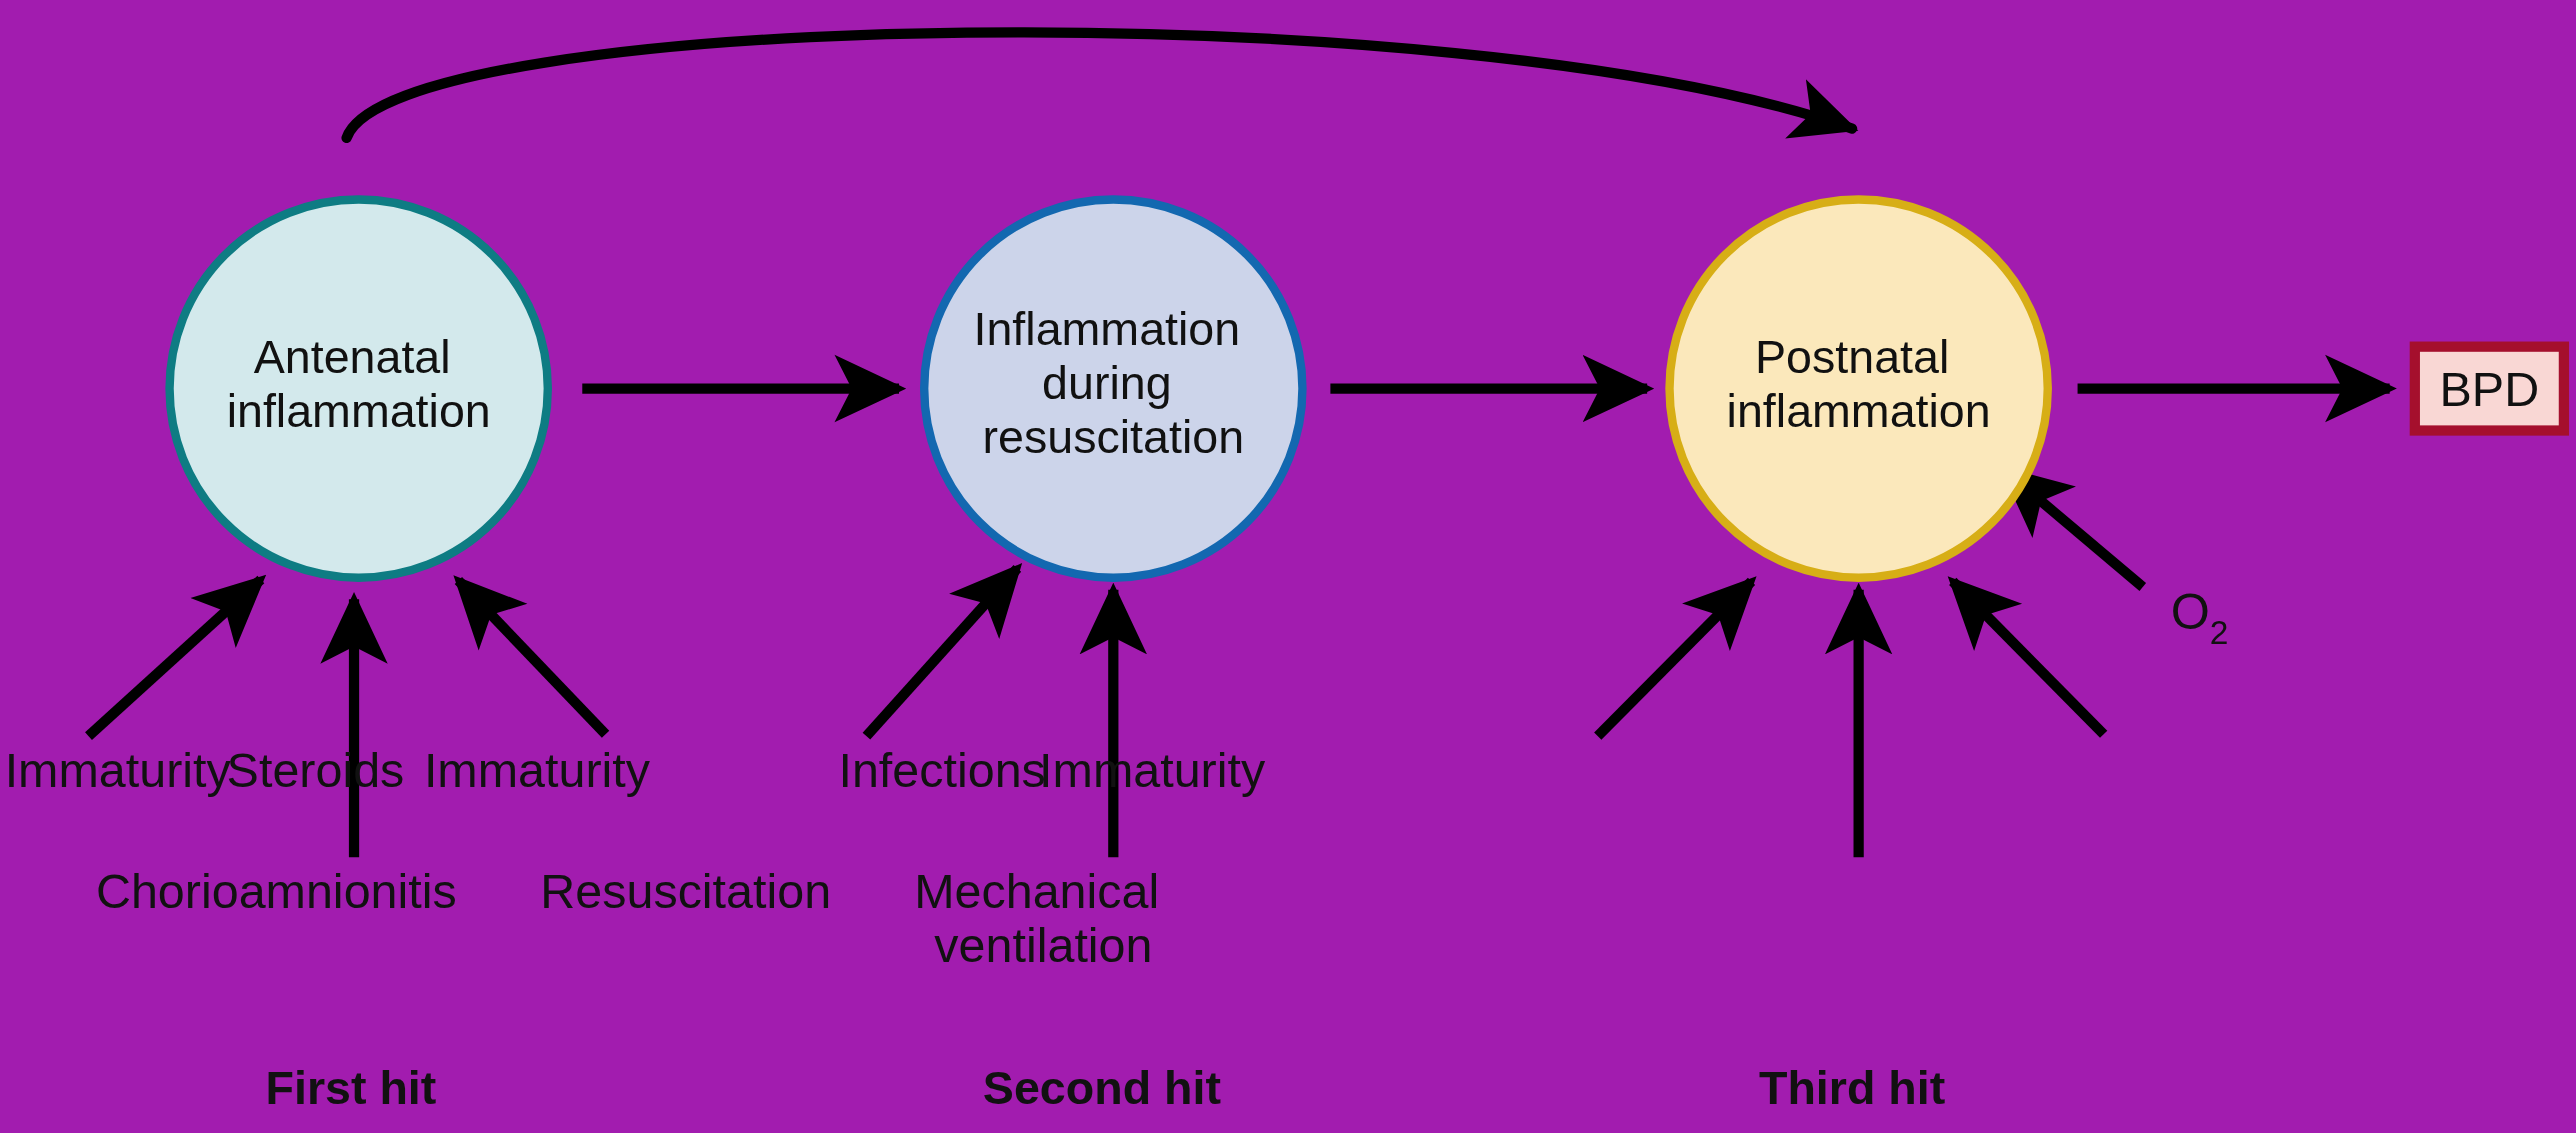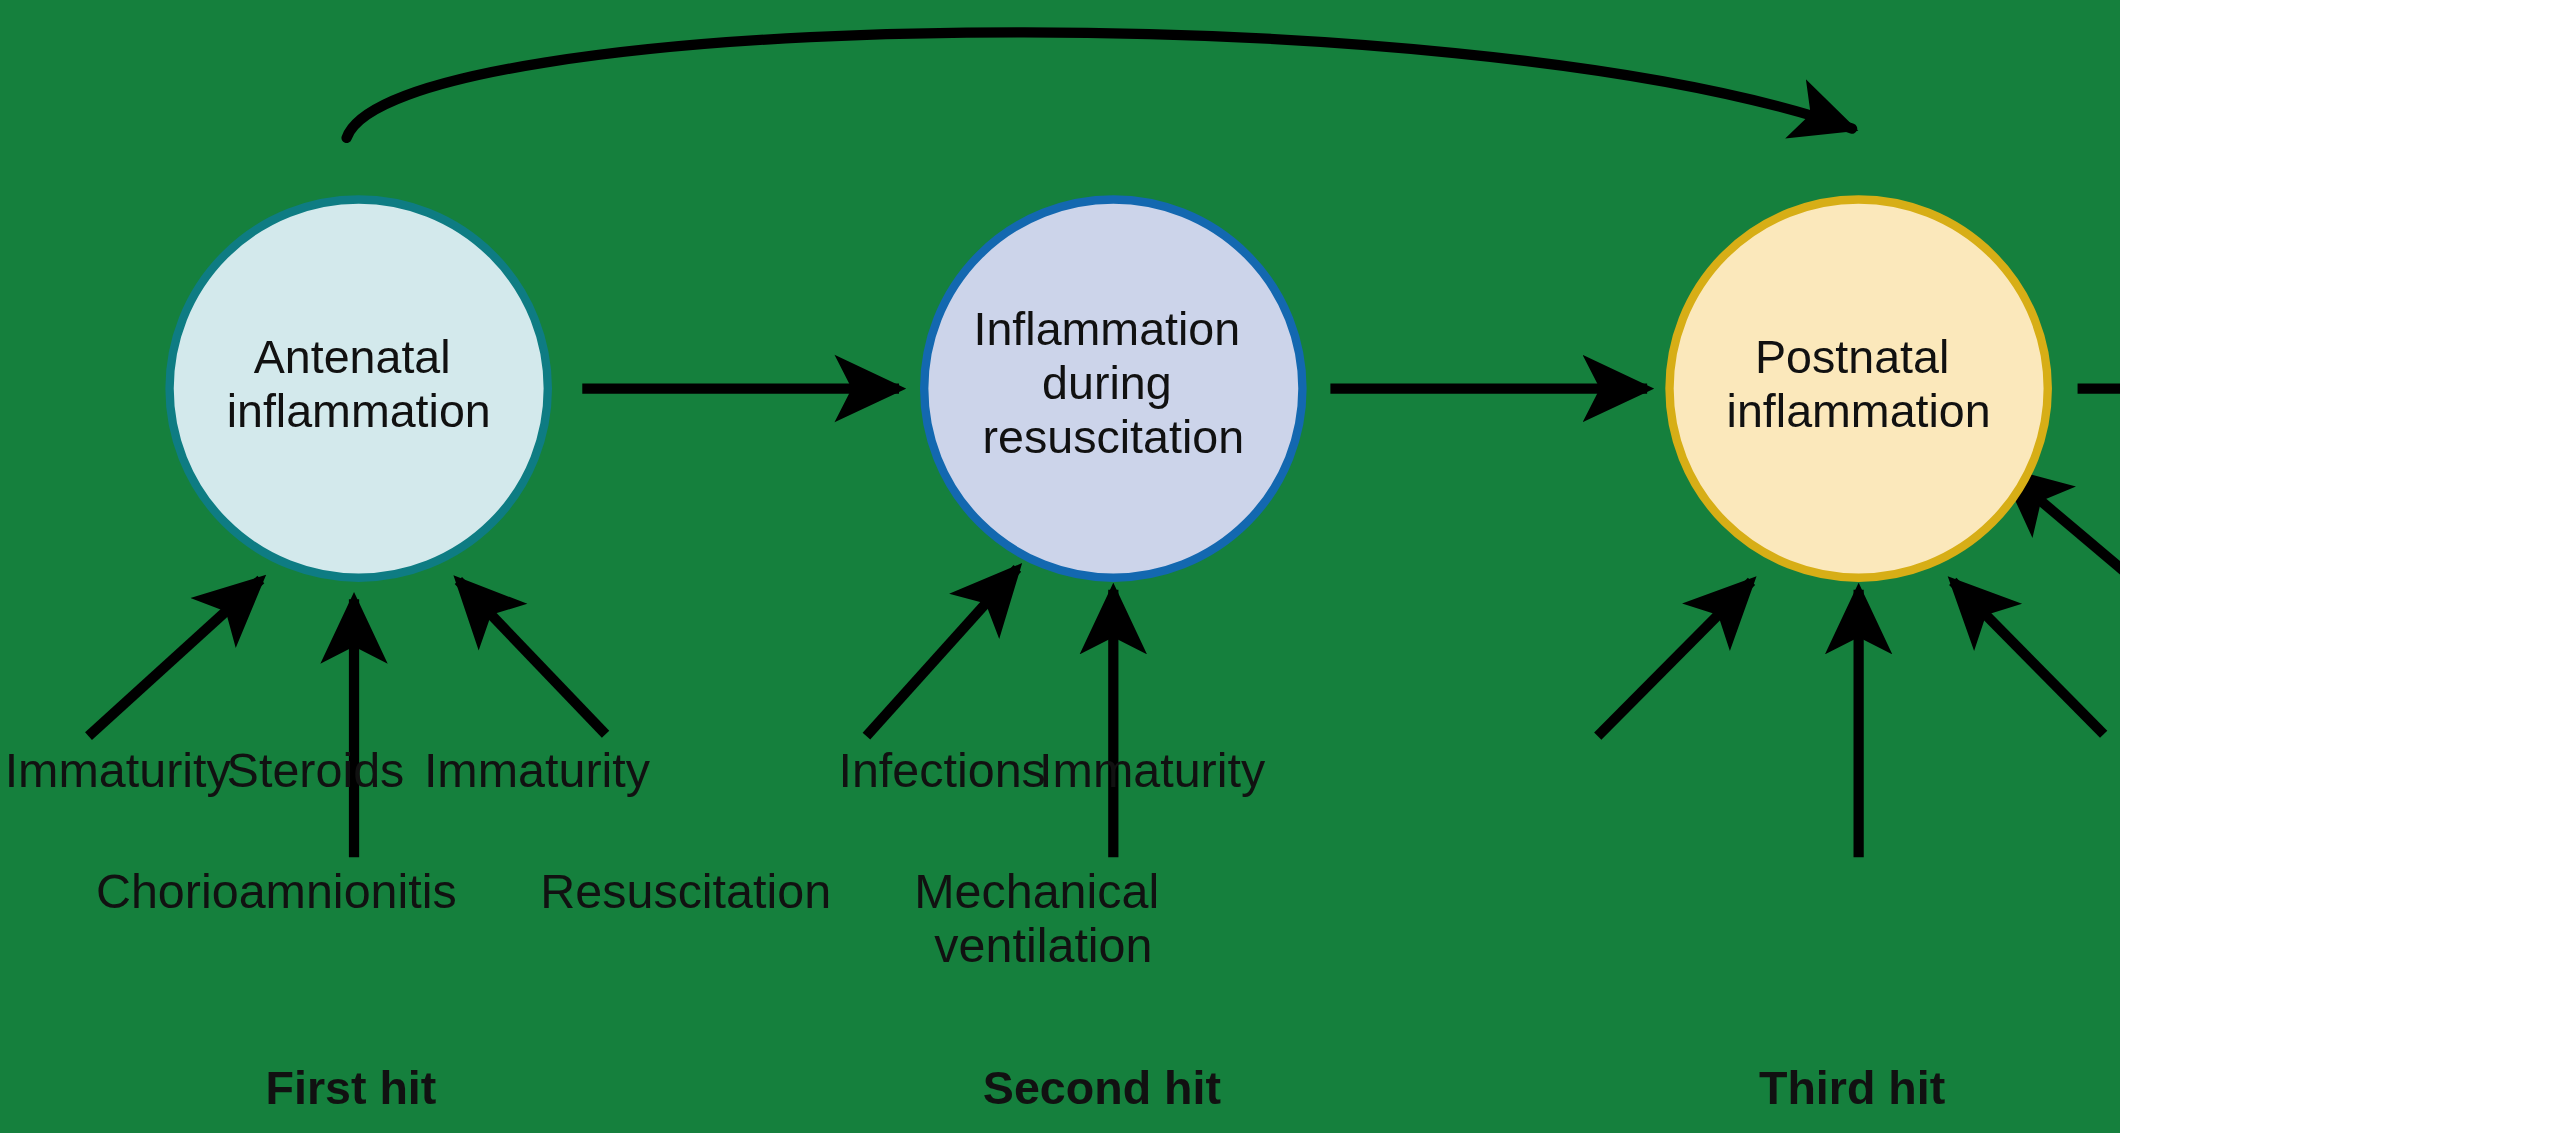--- a/index.html
+++ b/index.html
@@ -5,23 +5,23 @@
   html, body {
     margin: 0;
     padding: 0;
     background: #ffffff;
   }
   body {
     font-family: "Liberation Sans", sans-serif;
   }
   #canvas {
     position: relative;
-    width: 2120px;
+    width: 2576px;
     height: 1134px;
-    background: #15803d;
+    background: #a21caf;
     overflow: hidden;
   }
   #diagram-svg {
     position: absolute;
     top: 0;
     left: 0;
     width: 2576px;
     height: 1134px;
   }
   .node-text {

